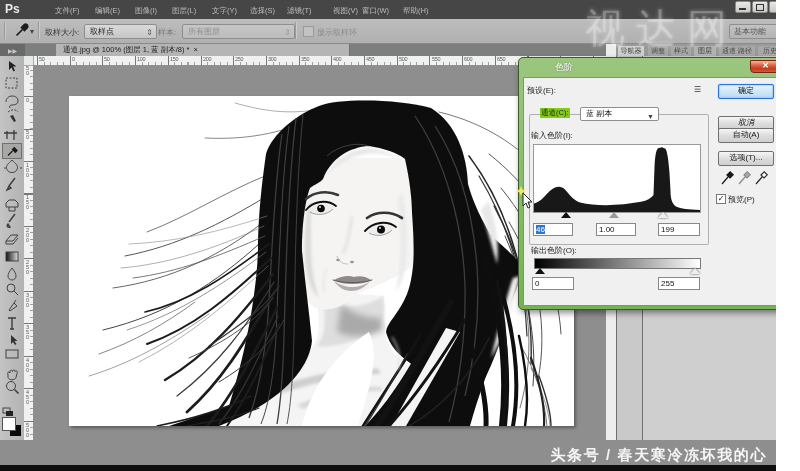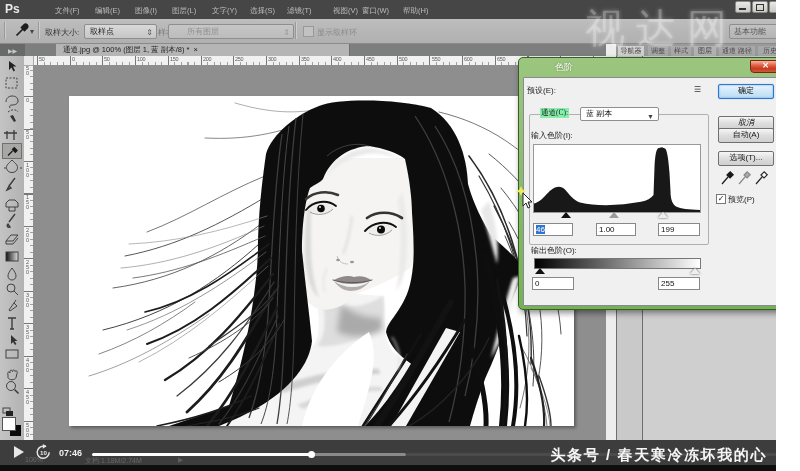--- a/index.html
+++ b/index.html
@@ -88,21 +88,21 @@
   <div id="optbar">
     <div class="optsep" style="left:4px;"></div>
     <svg style="position:absolute;left:15px;top:4px;" width="14" height="14" viewBox="0 0 14 14">
       <path d="M1.5,12.5 L7.5,6.5 M6.5,4.5 l2.6,-2.6 a1.8,1.8 0 0 1 3,3 l-2.6,2.6 z" stroke="#1d1d1d" stroke-width="1.7" fill="#1d1d1d"></path>
     </svg>
     <div class="optlabel" style="left:30px;color:#444;">▾</div>
     <div class="optsep" style="left:38px;"></div>
     <div class="optlabel" style="left:45px;">取样大小:</div>
     <div class="optdrop" style="left:84px;width:66px;padding-left:5px;line-height:13px;">取样点<span class="ud">⇕</span></div>
     <div class="optlabel" style="left:158px;color:#777;">样本:</div>
-    <div class="optdrop" style="left:168px;width:106px;padding-left:18px;line-height:13px;color:#909090;background:linear-gradient(#c6c6c6,#bcbcbc);">所有图层<span class="ud" style="color:#999;">⇕</span></div>
+    <div class="optdrop" style="left:182px;width:106px;padding-left:5px;line-height:13px;color:#909090;background:linear-gradient(#c6c6c6,#bcbcbc);">所有图层<span class="ud" style="color:#999;">⇕</span></div>
     <div class="optsep" style="left:295px;"></div>
     <div style="position:absolute;left:303px;top:7px;width:9px;height:9px;background:#c2c2c2;border:1px solid #999;"></div>
     <div class="optlabel" style="left:317px;color:#8b8b8b;">显示取样环</div>
     <div class="optdrop" style="left:729px;width:50px;padding-left:4px;line-height:13px;color:#555;background:linear-gradient(#c2c2c2,#b4b4b4);">基本功能</div>
       <div style="position:absolute;left:786px;top:9px;font-size:7px;color:#666;">⇕</div>
   </div>
   <div id="tabbar"></div>
   <div id="tbhead">
       <span style="position:absolute;left:8px;top:3px;font-size:6px;color:#c9c9c9;">▶▶</span>
     </div>
@@ -364,38 +364,20 @@
     <div style="position:absolute;left:103px;top:2px;width:36px;height:10px;background:#a8a8a8;font-size:7px;color:#484848;text-align:center;line-height:10px;">通道 路径</div>
     <div style="position:absolute;left:142px;top:2px;width:38px;height:10px;background:#a8a8a8;font-size:7px;color:#484848;text-align:center;line-height:10px;">历史记录</div>
   </div>
   <div id="sliver" style="position:absolute;left:784px;top:57px;width:16px;height:251px;background:#d9d9d9;">
     <div style="position:absolute;top:26px;width:16px;height:1px;background:#aaa;"></div>
     <div style="position:absolute;top:47px;width:16px;height:1px;background:#aaa;"></div>
     <div style="position:absolute;top:71px;width:16px;height:10px;background:#7aa7d4;"></div>
     <div style="position:absolute;top:81px;width:16px;height:1px;background:#aaa;"></div>
     <div style="position:absolute;top:130px;width:16px;height:1px;background:#bbb;"></div>
   </div>
-  <div id="playbar">
-    <div style="position:absolute;left:25px;top:16px;font-size:7px;color:#6b6b6b;">100%</div>
-    <div style="position:absolute;left:85px;top:16px;font-size:7px;color:#686868;">文档:1.18M/2.74M</div>
-    <div style="position:absolute;left:178px;top:16px;font-size:7px;color:#5d5d5d;">▶</div>
-    <svg style="position:absolute;left:13px;top:6px;" width="12" height="12" viewBox="0 0 12 12">
-      <path d="M1,0 L11,6 L1,12 Z" fill="#e8e8e8"></path>
-    </svg>
-    <svg style="position:absolute;left:36px;top:4px;" width="15" height="15" viewBox="0 0 15 15">
-      <path d="M13.2,8.3 A6 6 0 1 1 7.5,2.3 L10,2.3" stroke="#e8e8e8" stroke-width="1.4" fill="none"></path>
-      <path d="M6.8,0 L10.6,2.3 L6.8,4.7 Z" fill="#e8e8e8"></path>
-      <text x="7.5" y="10.6" font-size="6.2" font-weight="bold" fill="#e8e8e8" text-anchor="middle" font-family="Liberation Sans">10</text>
-    </svg>
-    <div style="position:absolute;left:59px;top:8px;font-size:9px;font-weight:bold;color:#f0f0f0;">07:46</div>
-    <div style="position:absolute;left:92px;top:13px;width:219px;height:3px;background:#fdfdfd;border-radius:2px;"></div>
-    <div style="position:absolute;left:311px;top:13px;width:95px;height:3px;background:#8a8a8a;border-radius:2px;"></div>
-    <div style="position:absolute;left:406px;top:13px;width:384px;height:3px;background:#4b4b4b;border-radius:2px;"></div>
-    <div style="position:absolute;left:308px;top:11px;width:7px;height:7px;background:#fff;border-radius:50%;"></div>
-  </div>
   <div id="blackbar"></div>
   <div id="toutiao">头条号 / 春天寒冷冻坏我的心</div>
   <div id="wm">视达网</div>
   <svg id="cursor" style="position:absolute;left:515px;top:184px;z-index:60;" width="18" height="26" viewBox="0 0 18 26">
     <path d="M6,2 l1.5,3.5 l3.5,1.5 l-3.5,1.5 l-1.5,3.5 l-1.5,-3.5 l-3.5,-1.5 l3.5,-1.5 z" fill="#f7ec5a" opacity="0.95"></path>
     <path d="M8,9 L8,22 L11,19 L13,24 L15,23 L13,18 L17,18 Z" fill="#fff" stroke="#222" stroke-width="1"></path>
   </svg>
   <div id="dlg">
     <div id="dlgtitle">色阶</div>
     <div id="dlgclose">✕</div>
@@ -413,21 +395,21 @@
         <g stroke="#8a8a8a" stroke-width="1.2" fill="none">
           <path d="M19,15 L25,8 M24,6 l3.2,-3.2 l3,3 l-3.2,3.2 z" fill="#aaa"></path>
         </g>
         <g stroke="#2a2a2a" stroke-width="1.2" fill="none">
           <path d="M36,15 L42,8 M41,6 l3.2,-3.2 l3,3 l-3.2,3.2 z" fill="#fff"></path>
         </g>
       </svg>
       <div style="position:absolute;left:192px;top:116px;width:8px;height:8px;background:#fff;border:1px solid #777;font-size:8px;line-height:8px;color:#222;text-align:center;">✓</div>
       <div class="dtext" style="left:204px;top:116px;">预览(P)</div>
       <div id="dgroup"></div>
-      <div class="dtext" style="left:16px;top:30px;background:#86efac;padding:0 1px;font-size:7.5px;font-family:Liberation Serif, serif;">通道(C):</div>
+      <div class="dtext" style="left:16px;top:30px;background:#84cc16;padding:0 1px;font-size:7.5px;">通道(C):</div>
       <div id="ddrop2">蓝 副本<span class="darr">▼</span></div>
       <div class="dtext" style="left:7px;top:52px;">输入色阶(I):</div>
       <div id="histbox">
         <svg width="166" height="67" viewBox="0 0 166 67">
           <path d="M0,67 L0,58.5 C2,58 5,56.5 8,54 C12,50.5 16,44.5 21,42.5 C25,41.3 28,41.6 31,44.5 C35,49 39,55 46,57.5 C54,59.5 62,60.2 72,60.2 C84,60 96,58.8 107,56.8 C113,55.6 117,53.5 119.5,50 L120.5,22 C121,12 122,5 124,3.2 L128,2.2 L131.5,3.8 C133.5,7 134.5,16 135.5,28 L136.5,46 C136.5,54 138.5,59.5 142,61.5 C147,63.8 154,64.6 166,64.9 L166,67 Z" fill="#181818"></path>
         </svg>
       </div>
       <div class="tri" style="left:37px;top:134px;border-bottom:6px solid #111;"></div>
       <div class="tri" style="left:85px;top:134px;border-bottom:6px solid #9a9a9a;"></div>
       <div class="tri" style="left:134px;top:134px;border-bottom:6px solid #eee;filter:drop-shadow(0 0 1px #555);"></div>

